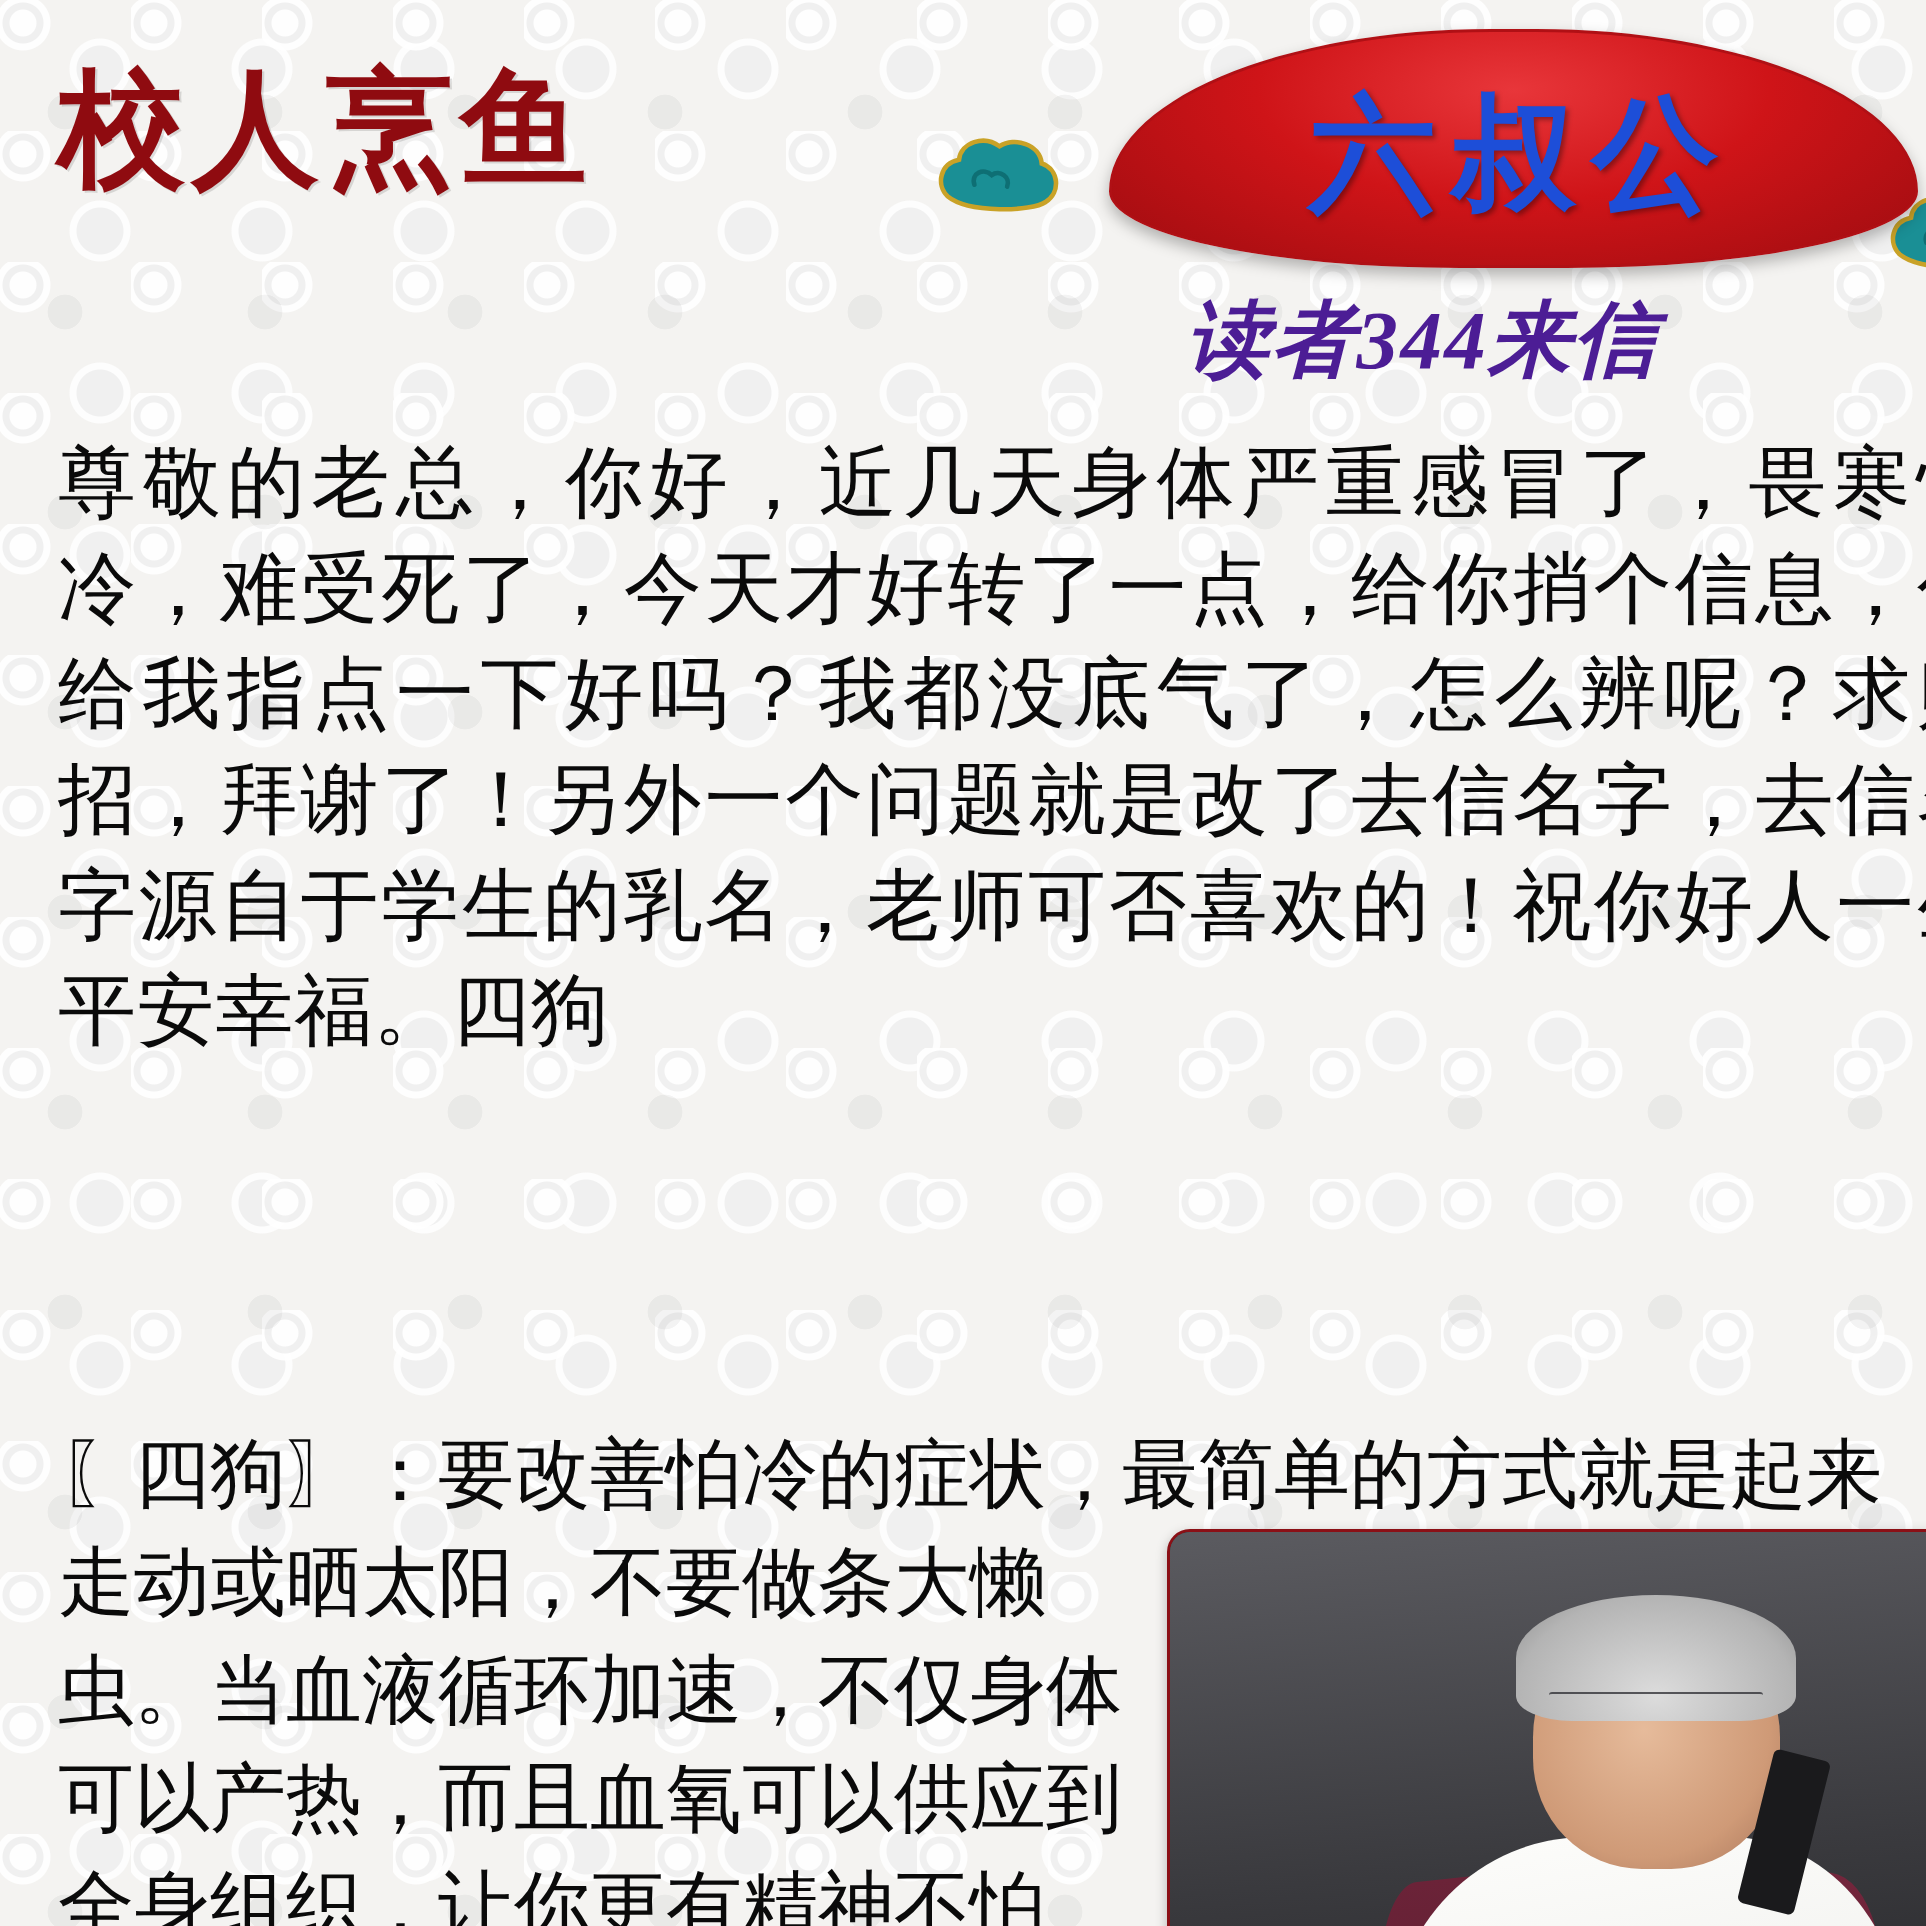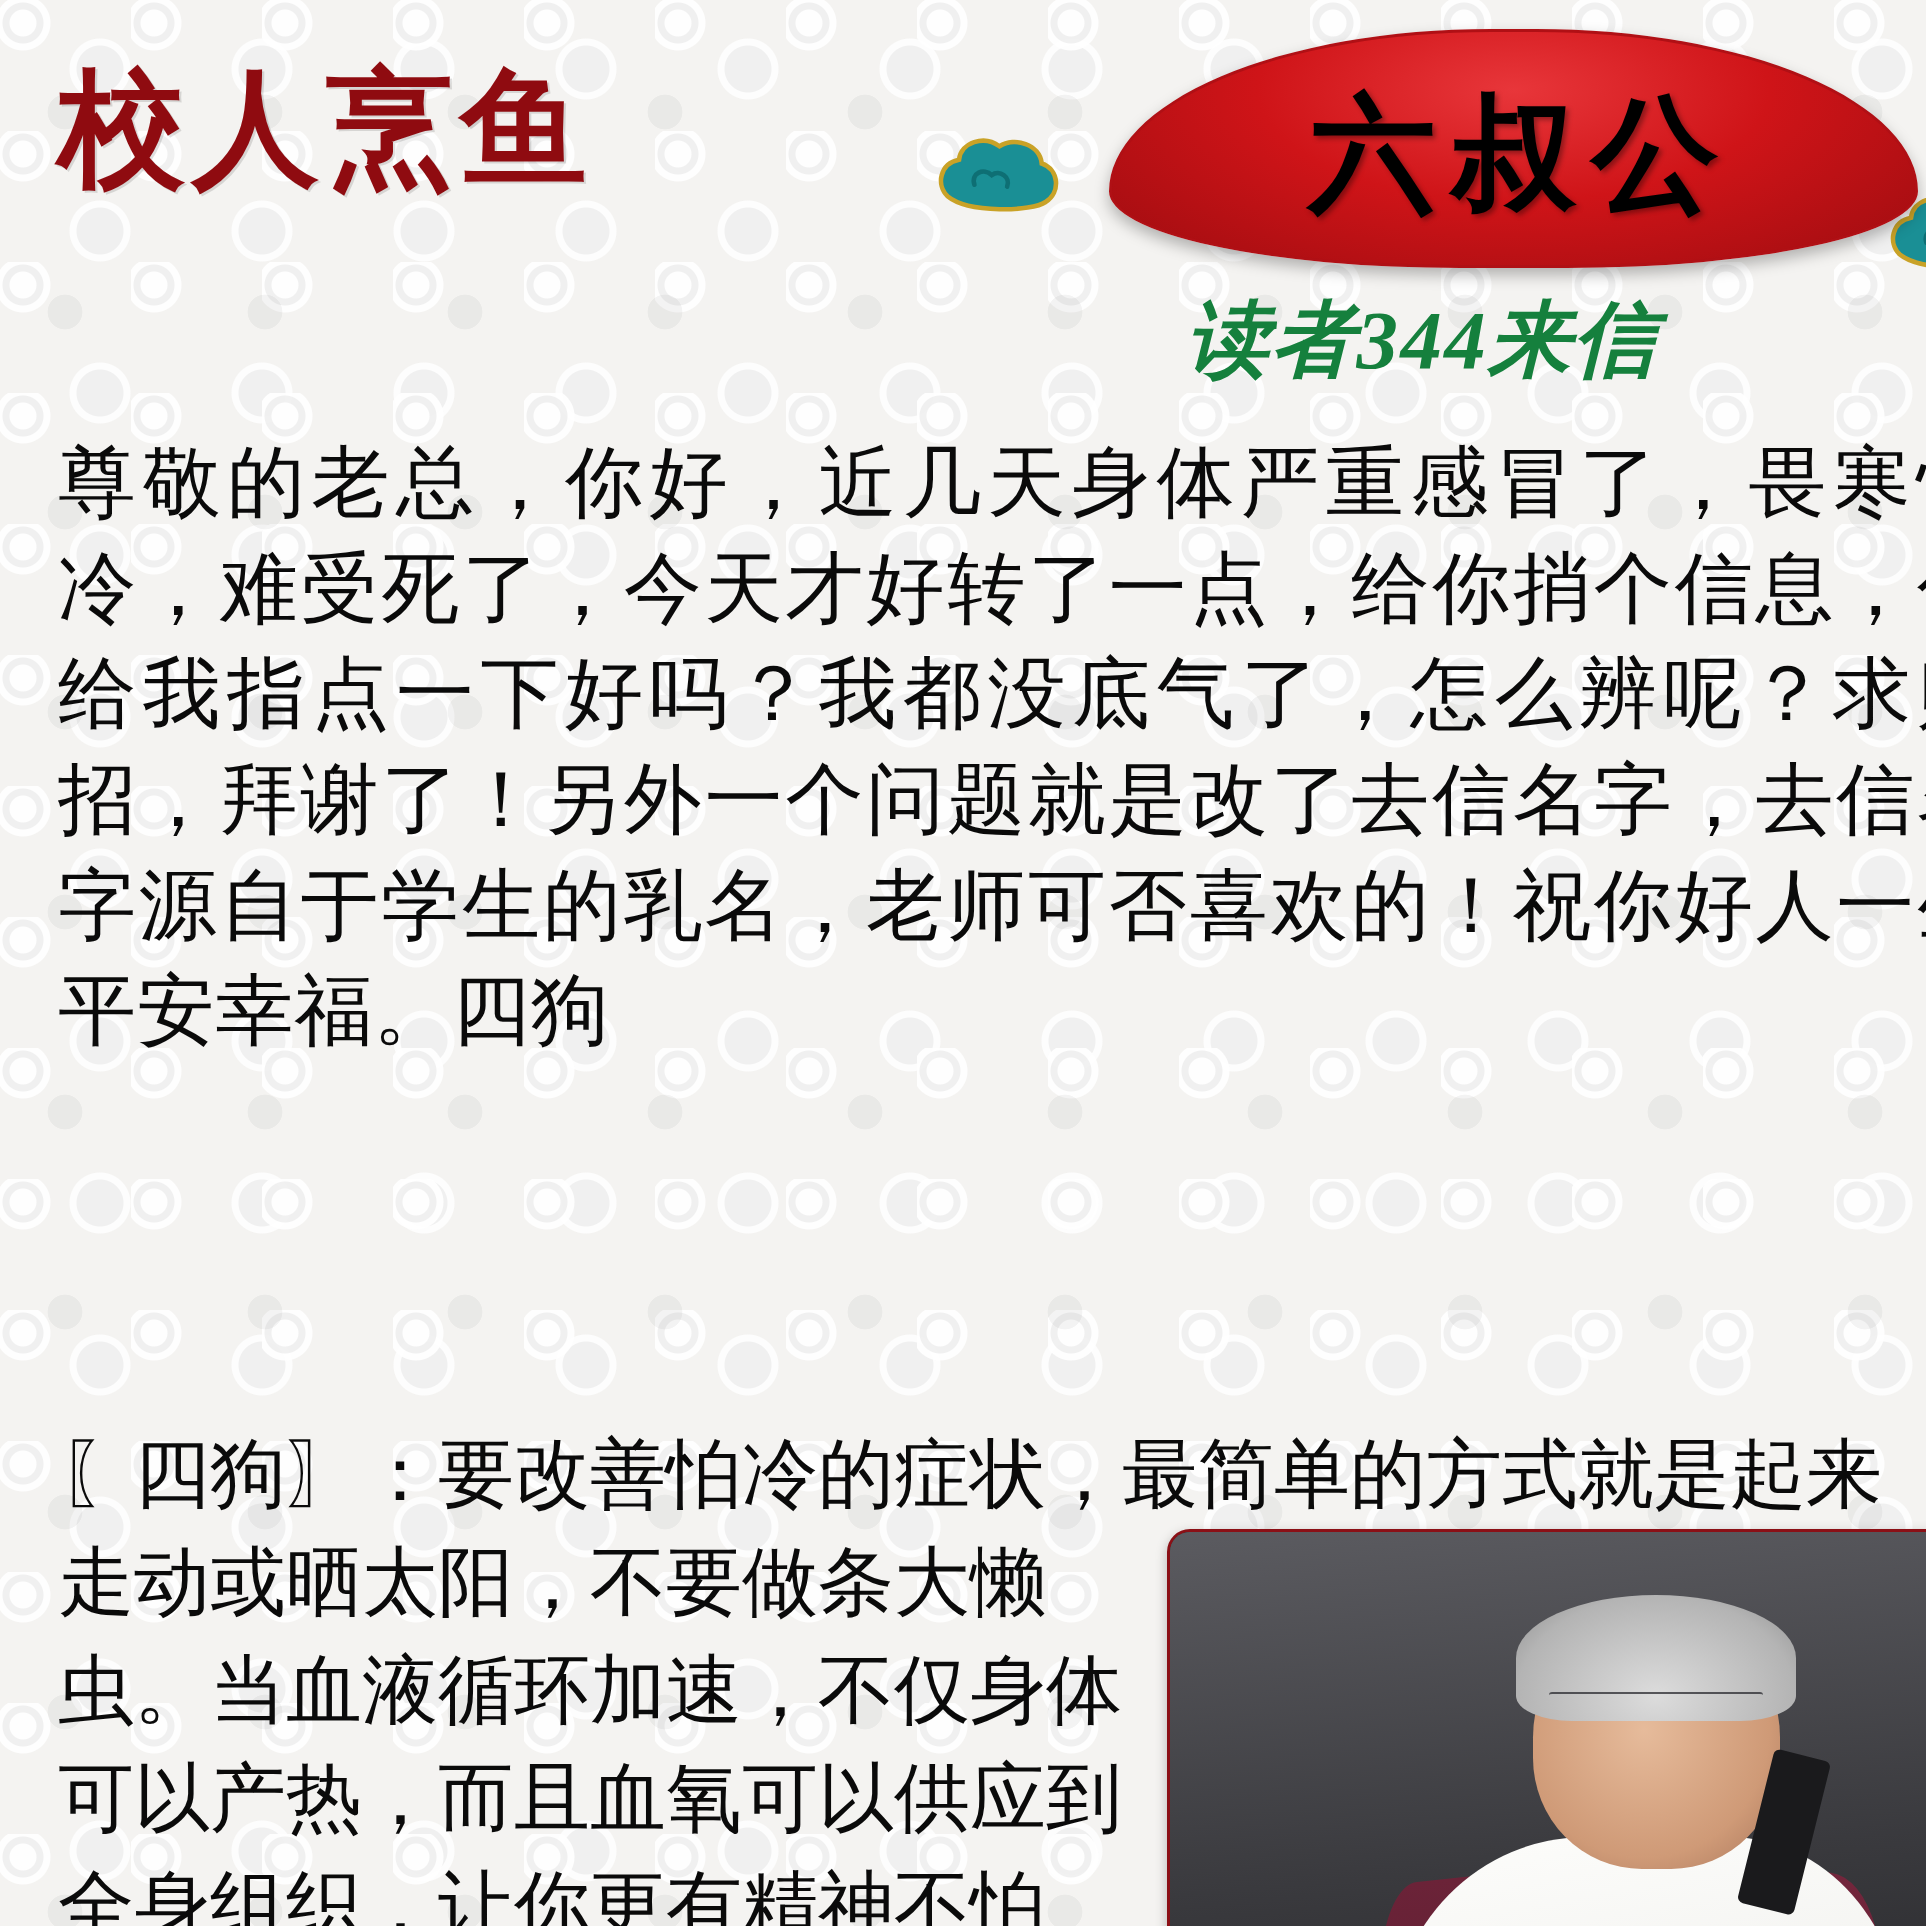--- a/index.html
+++ b/index.html
@@ -93,39 +93,39 @@
     border-radius: 50% 50% 46% 46% / 72% 72% 34% 34%;
     box-shadow: 0 7px 15.4px rgba(0,0,0,0.28);
     border: 3.9px solid #b01015;
   }
   .brand-banner .banner-text {
     position: absolute;
     inset: 0;
     display: flex;
     align-items: center;
     justify-content: center;
-    color: #000000;
+    color: #1d4ed8;
     font-family: "Liberation Serif", serif;
     font-weight: bold;
     font-size: 127px;
     letter-spacing: 14.6px;
     text-indent: 14.6px;
     padding-top: 15.4px;
     text-shadow: 3.1px 3.1px 5.4px rgba(0,0,0,0.35);
   }
 
   .issue-label {
     position: absolute;
     left: 1186px;
     top: 285px;
     font-family: "Liberation Serif", serif;
     font-weight: bold;
     font-style: italic;
     font-size: 83px;
-    color: #15803d;
+    color: #4c1d95;
     letter-spacing: 2.3px;
     white-space: nowrap;
   }
 
   
   .letter {
     position: absolute;
     left: 58px;
     top: 430px;
     width: 1938px;

